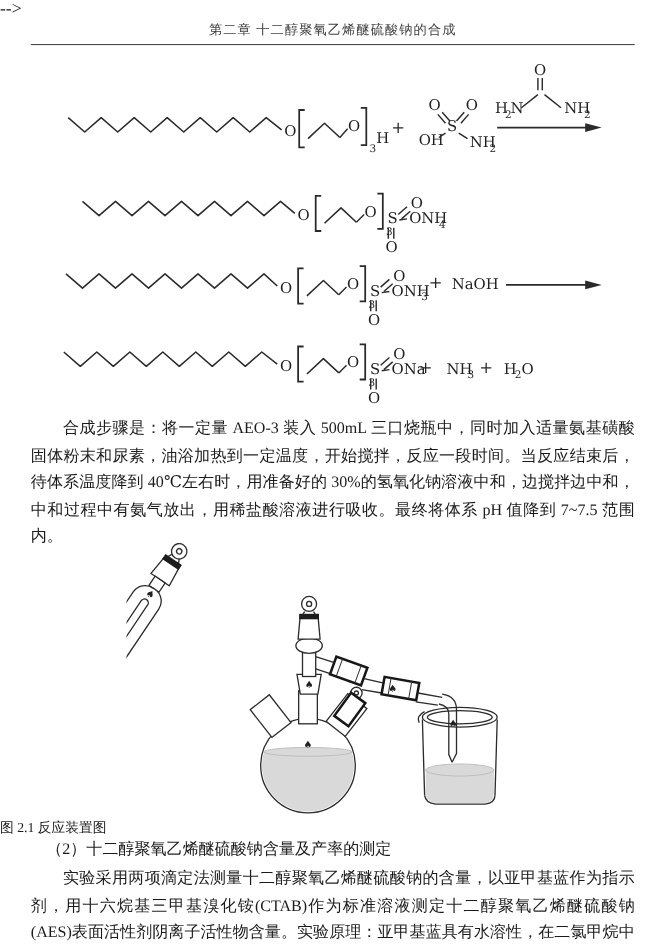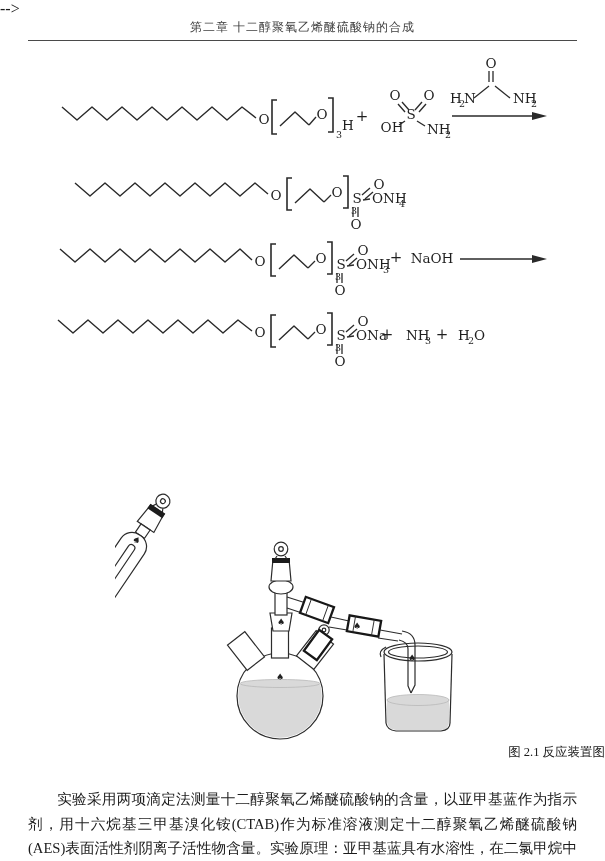--- a/index.html
+++ b/index.html
@@ -7,21 +7,21 @@
           font-family:"Liberation Serif","DejaVu Serif",serif; color:#1b1b1b; }
   .header-title { position:absolute; top:19px; left:0; right:0; text-align:center;
                   font-size:12px; letter-spacing:1px; color:#404040; }
   .header-rule { position:absolute; top:40px; left:28px; right:28px; height:0;
                  border-top:1.4px solid #4a4a4a; }
   .para { position:absolute; left:28px; width:549px; margin:0; font-size:14.6px;
           line-height:24.5px; text-align:justify; }
   .indent { text-indent:2em; }
   #para1 { top:378px; }
   #para2 { top:787px; }
-  .caption { position:absolute; top:744px; left:0; right:0; text-align:right; font-size:12.5px; }
+  .caption { position:absolute; top:744px; left:0; right:0; text-align:left; font-size:12.5px; }
   .subheading { position:absolute; top:762px; left:42px; font-size:14.6px; }
   svg { position:absolute; }
   .atom  { font:13.5px "DejaVu Serif","Liberation Serif",serif; fill:#1f1f1f; }
   .sub   { font:9.5px  "DejaVu Serif","Liberation Serif",serif; fill:#1f1f1f; }
   .plus  { font:15px   "DejaVu Serif","Liberation Serif",serif; fill:#1f1f1f; }
   .mid   { text-anchor:middle; }
   .bond  { stroke:#2a2a2a; stroke-width:1.3; fill:none; }
   .chain { stroke:#2a2a2a; stroke-width:1.4; fill:none; stroke-linejoin:round; }
   .brk   { stroke:#2a2a2a; stroke-width:1.6; fill:none; }
   .arrow { stroke:#2a2a2a; stroke-width:1.5; fill:none; }
@@ -152,20 +152,21 @@
     <text class="atom mid" x="340" y="61">O</text>
     <text class="plus mid" x="387" y="34">+</text>
     <text class="atom" x="406" y="35">NH</text>
     <text class="sub" x="425" y="39">3</text>
     <text class="plus mid" x="442" y="34">+</text>
     <text class="atom" x="458" y="35">H</text>
     <text class="sub" x="468" y="39">2</text>
     <text class="atom" x="474" y="35">O</text>
   </svg>
 
+  <p id="para1" class="para indent">合成步骤是：将一定量 AEO-3 装入 500mL 三口烧瓶中，同时加入适量氨基磺酸固体粉末和尿素，油浴加热到一定温度，开始搅拌，反应一段时间。当反应结束后，待体系温度降到 40℃左右时，用准备好的 30%的氢氧化钠溶液中和，边搅拌边中和，中和过程中有氨气放出，用稀盐酸溶液进行吸收。最终将体系 pH 值降到 7~7.5 范围内。</p>
 
   
   <svg style="left:115px;top:487px" width="370" height="262" viewBox="0 0 370 262">
 
     <circle class="glass" cx="165" cy="209" r="43"></circle>
     <clipPath id="flaskclip">
         <circle cx="165" cy="209" r="41.8"></circle>
       </clipPath>
     <rect class="liquid" x="120" y="196" width="90" height="56" clip-path="url(#flaskclip)"></rect>
     <ellipse class="lsurf" cx="165" cy="196.5" rx="40" ry="4"></ellipse>
@@ -244,16 +245,17 @@
     </g>
 
     <text class="spade" x="165" y="193">♠</text>
     <text class="spade" x="166" y="138">♠</text>
     <text class="spade" x="242" y="142">♠</text>
     <text class="spade" x="297" y="174">♠</text>
   </svg>
 
   <div class="caption">图 2.1  反应装置图</div>
 
+  <div class="subheading">（2）十二醇聚氧乙烯醚硫酸钠含量及产率的测定</div>
 
   <p id="para2" class="para indent">实验采用两项滴定法测量十二醇聚氧乙烯醚硫酸钠的含量，以亚甲基蓝作为指示剂，用十六烷基三甲基溴化铵(CTAB)作为标准溶液测定十二醇聚氧乙烯醚硫酸钠(AES)表面活性剂阴离子活性物含量。实验原理：亚甲基蓝具有水溶性，在二氯甲烷中不溶解，</p>
 
 </div>
 
 </body></html>

